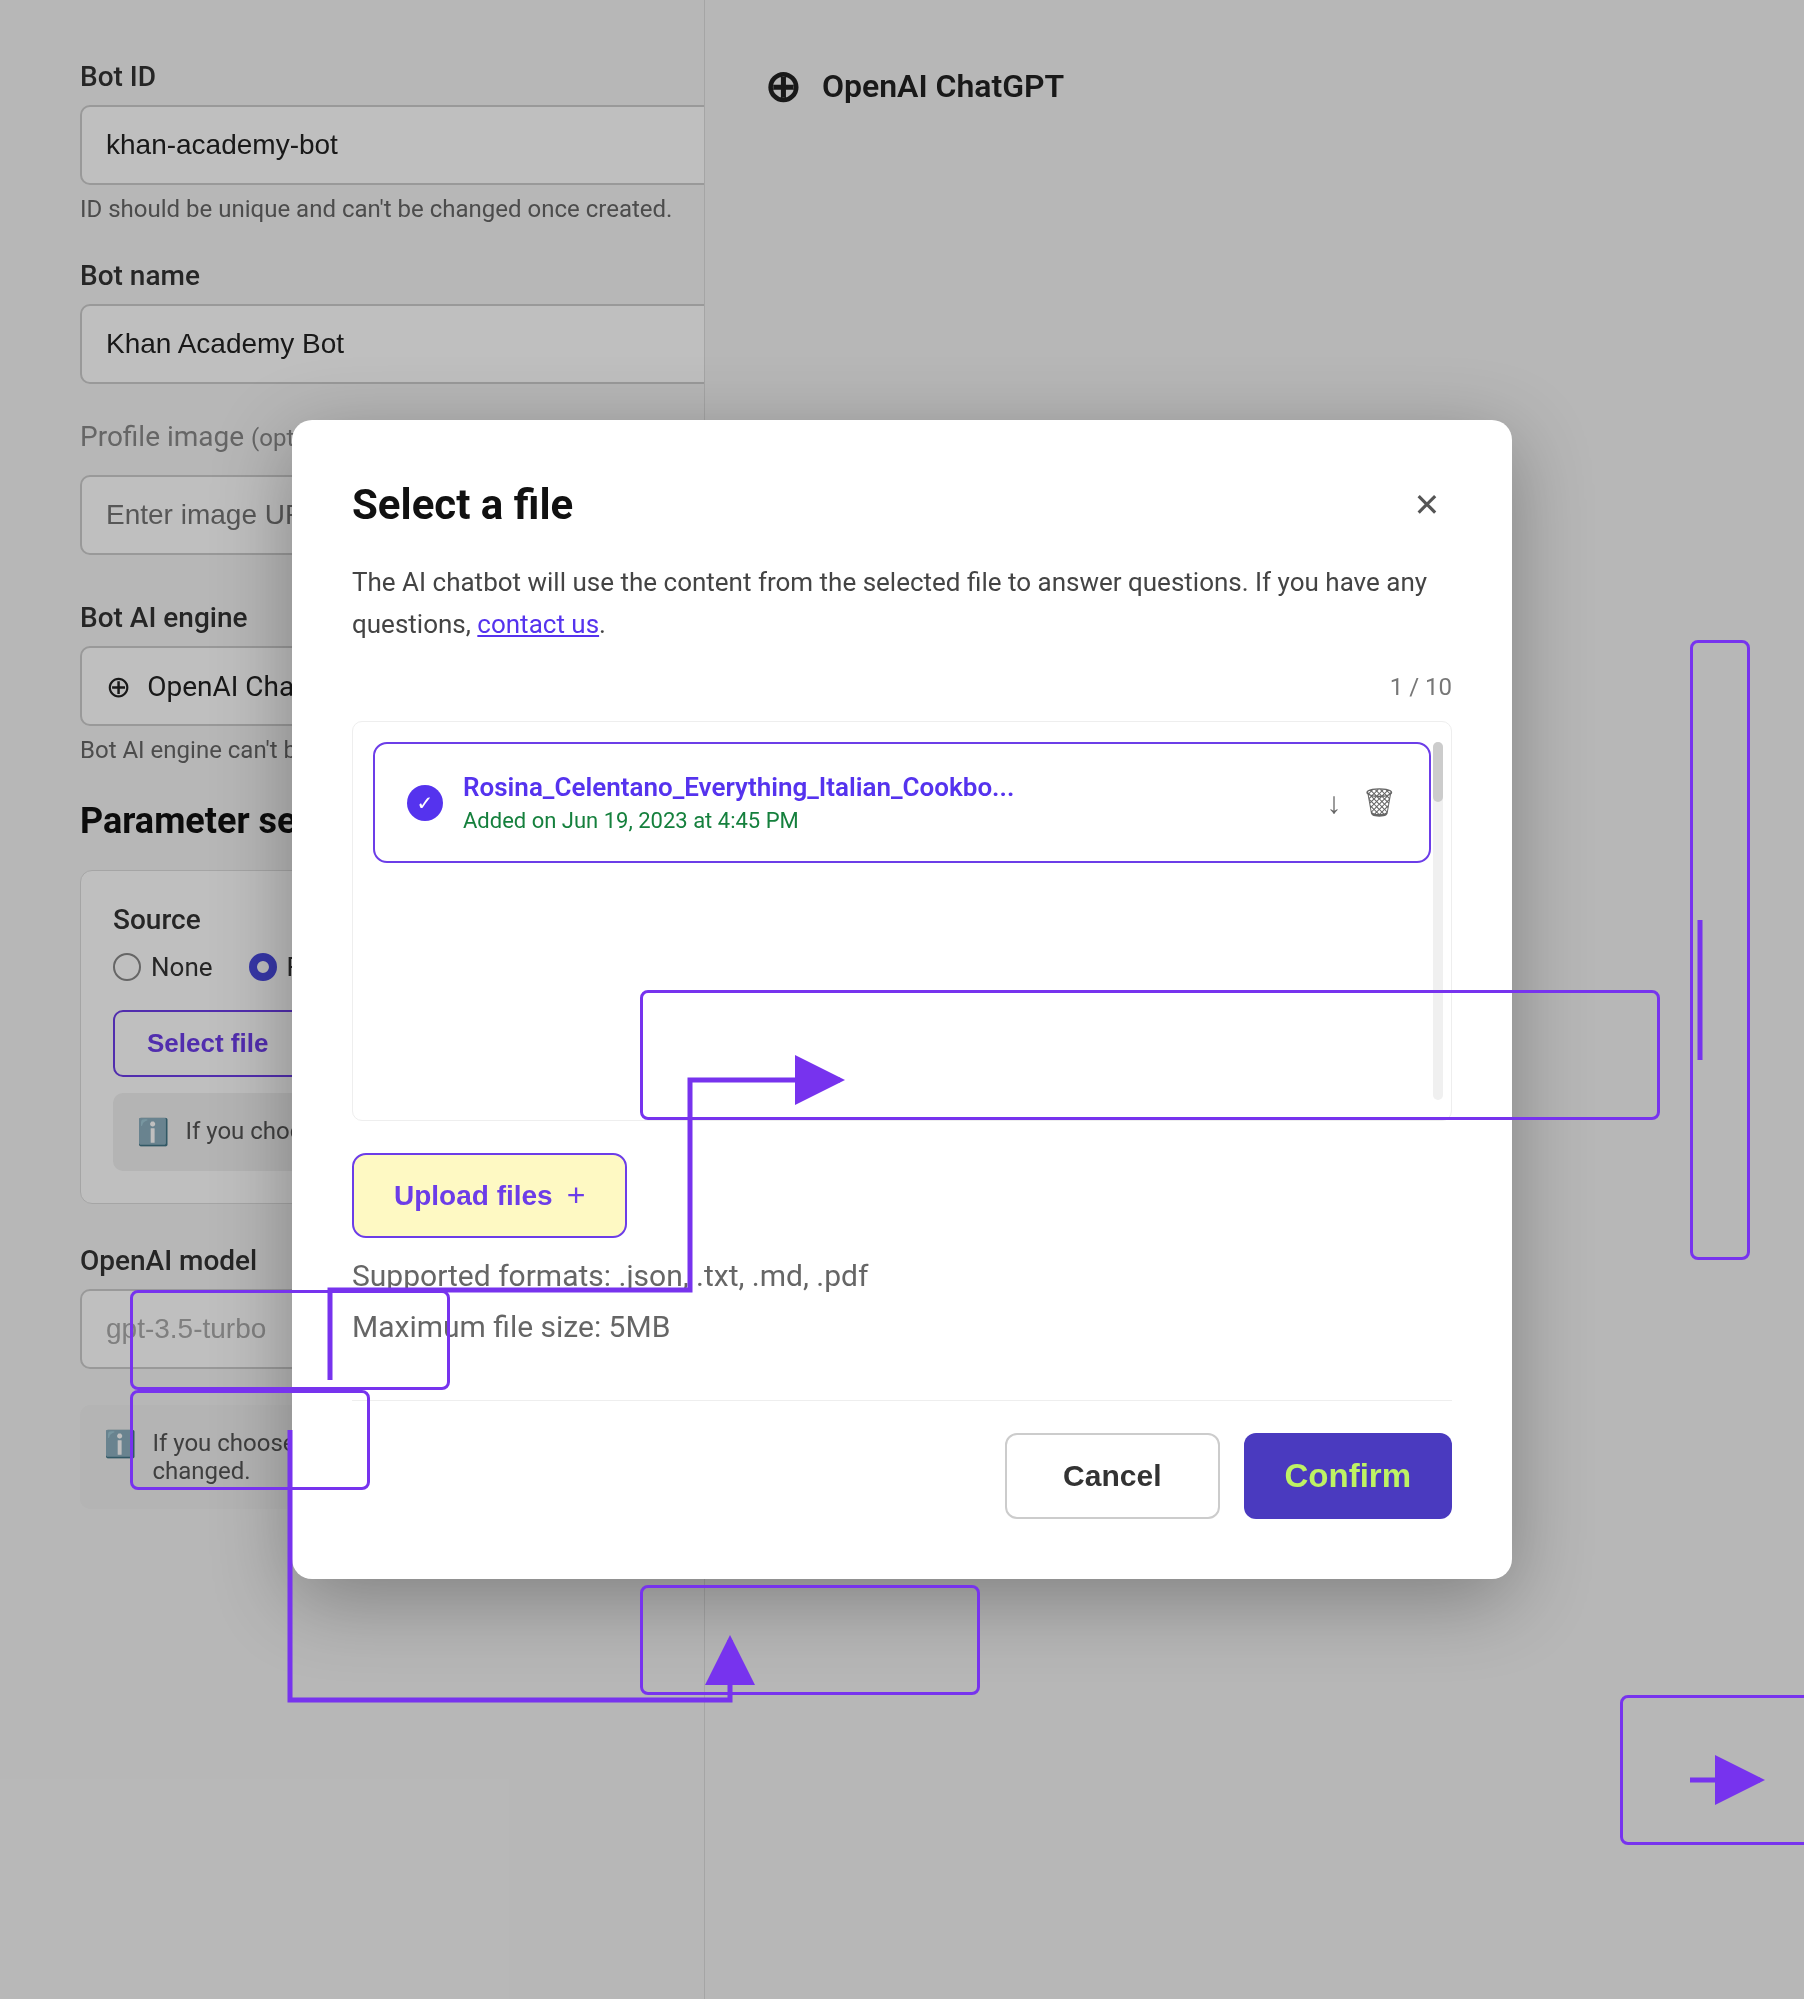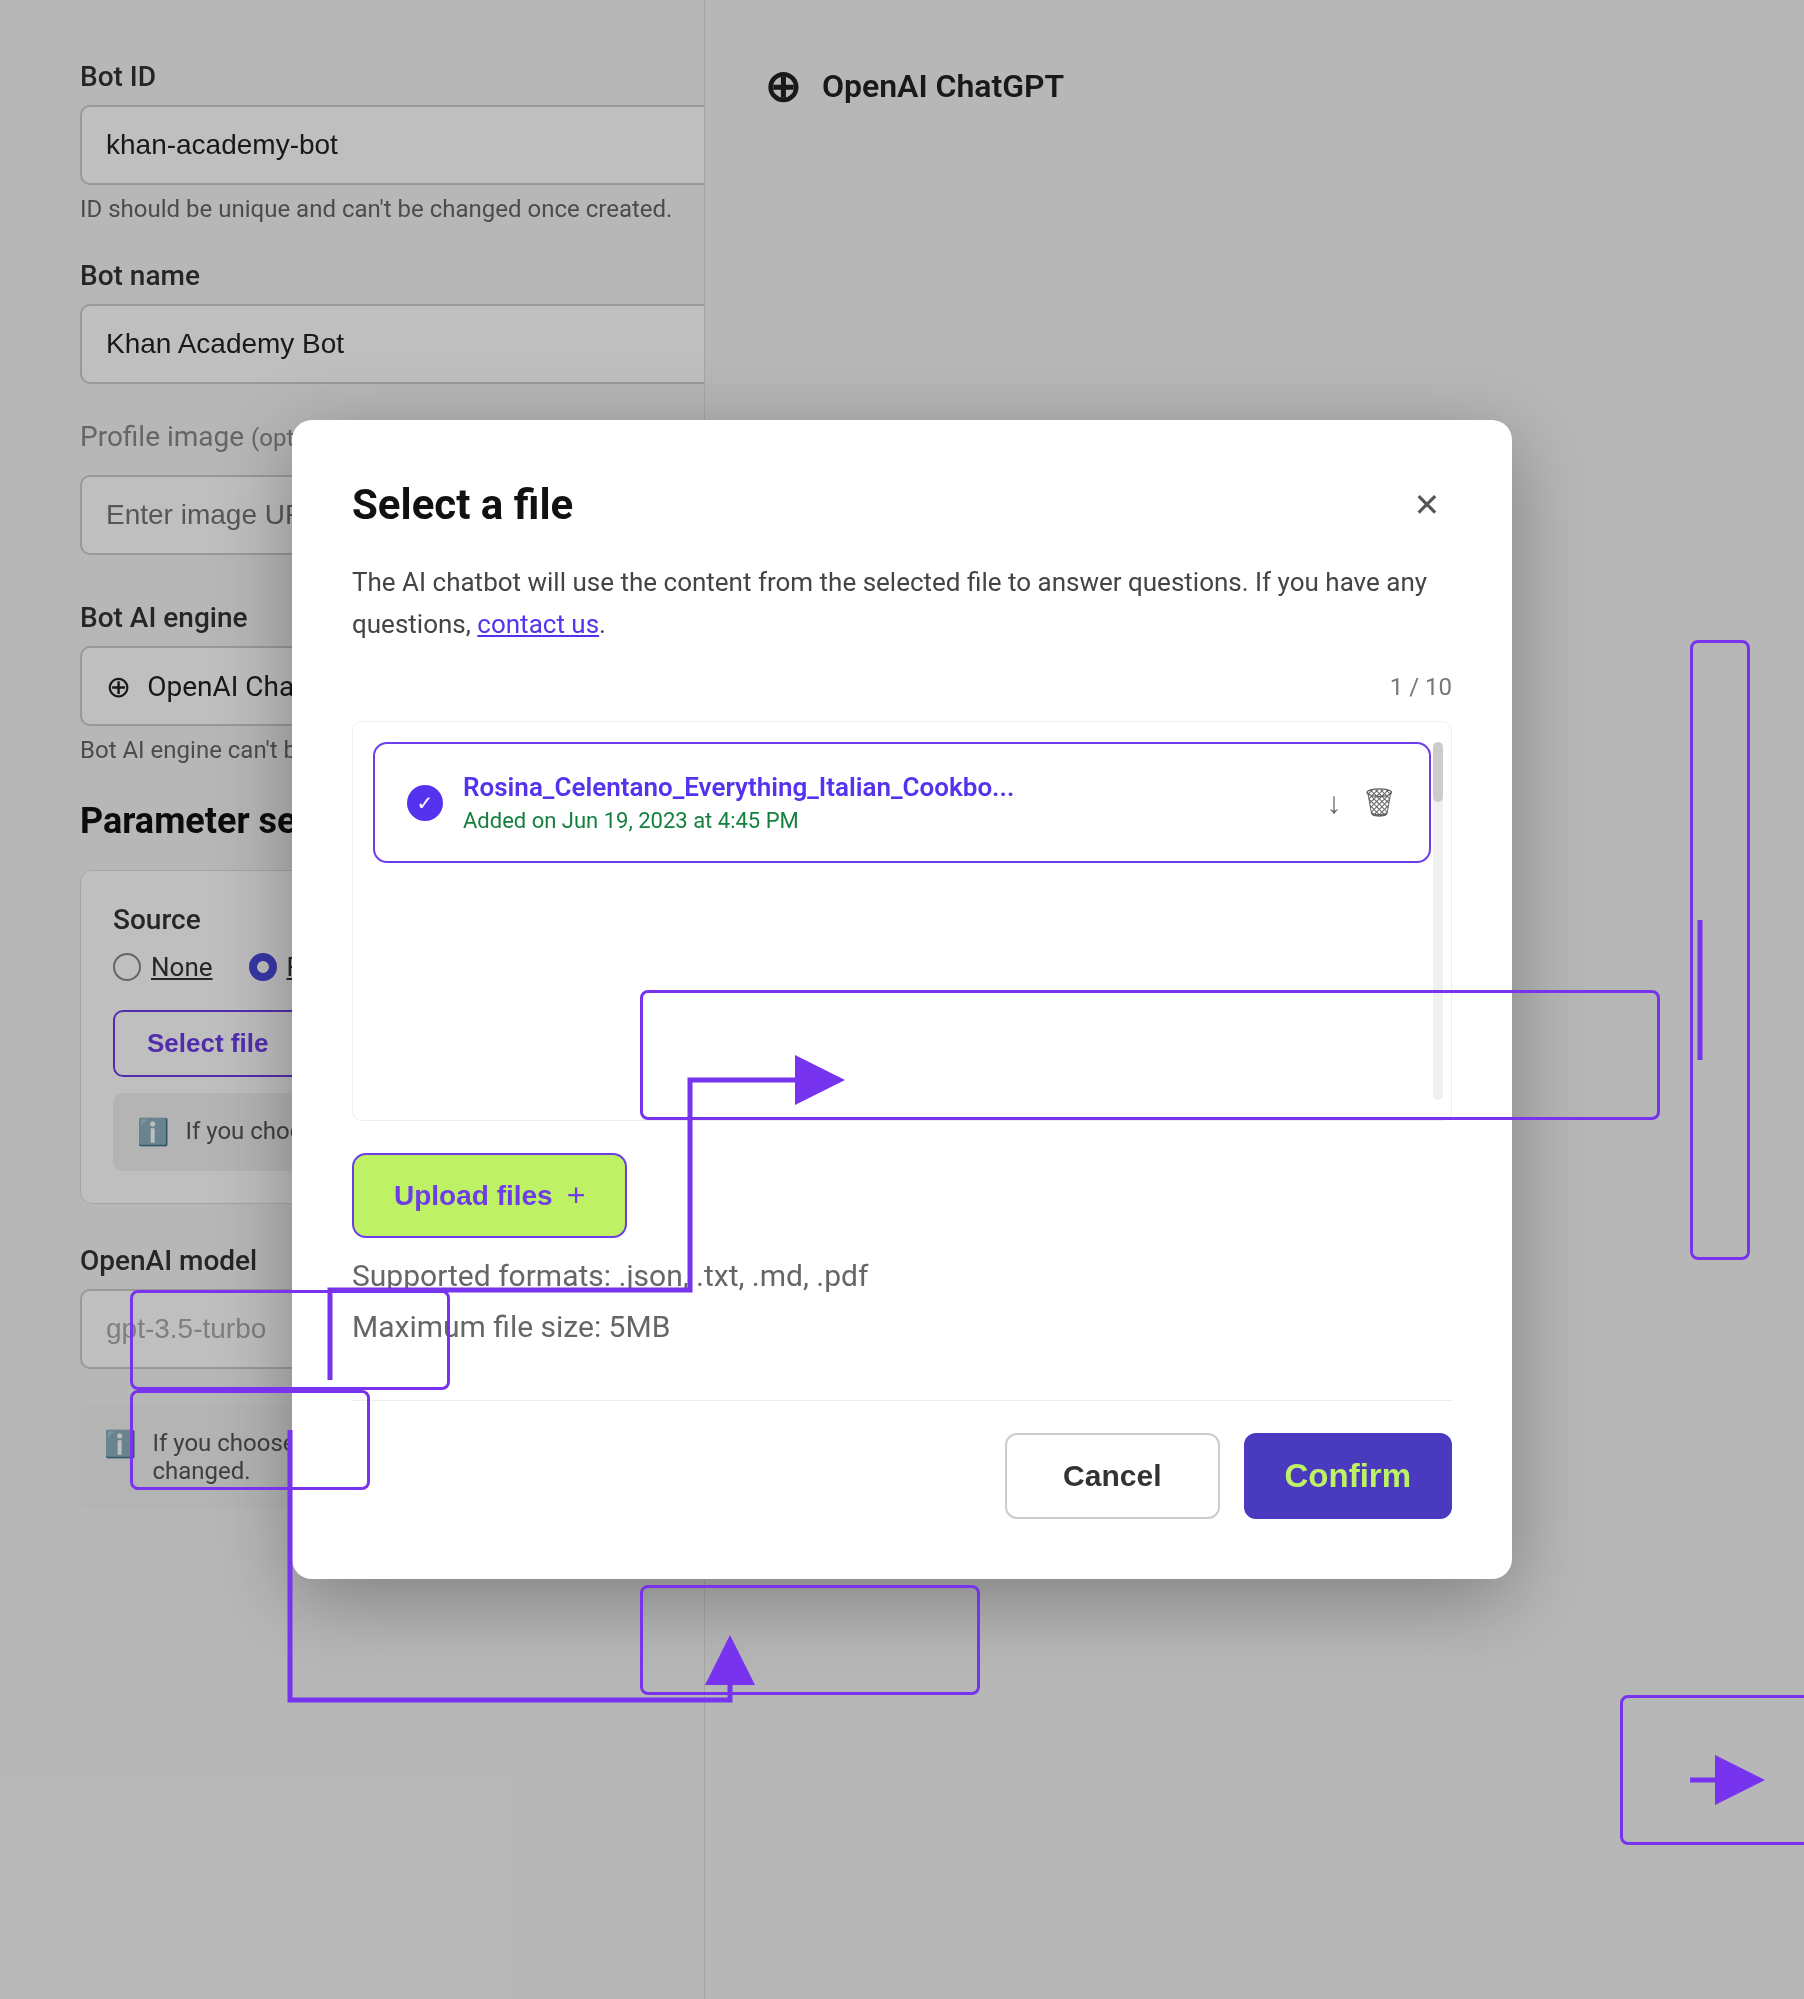--- a/index.html
+++ b/index.html
@@ -93,21 +93,20 @@
       gap: 36px;
       margin-bottom: 28px;
     }
 
     .radio-label {
       display: flex;
       align-items: center;
       gap: 10px;
       font-size: 26px;
       color: #333;
-      text-decoration: underline;
     }
 
     .radio-btn {
       width: 28px;
       height: 28px;
       border-radius: 50%;
       border: 2px solid #888;
       background: white;
     }
 
@@ -288,21 +287,21 @@
     .file-action-btn {
       background: none;
       border: none;
       cursor: pointer;
       color: #666;
       font-size: 26px;
     }
 
     .upload-btn {
       border: 2px solid #6c3de8;
-      background: #bef264;
+      background: #fef9c3;
       color: #6c3de8;
       font-weight: 700;
       font-size: 28px;
       padding: 22px 40px;
       border-radius: 14px;
       cursor: pointer;
       display: flex;
       align-items: center;
       gap: 14px;
     }

